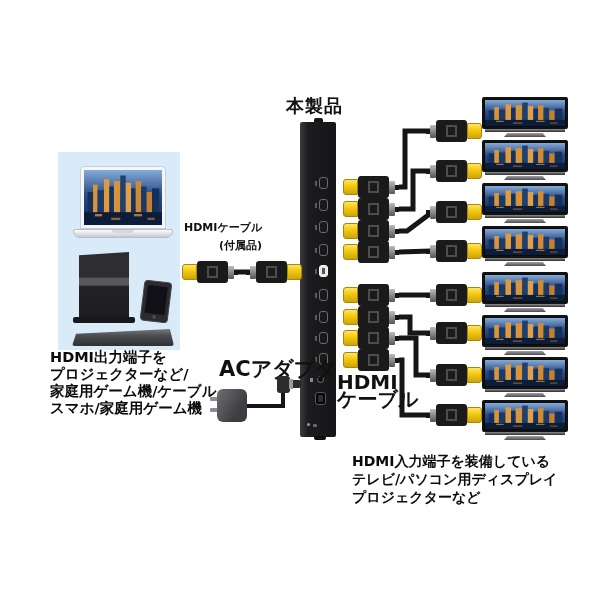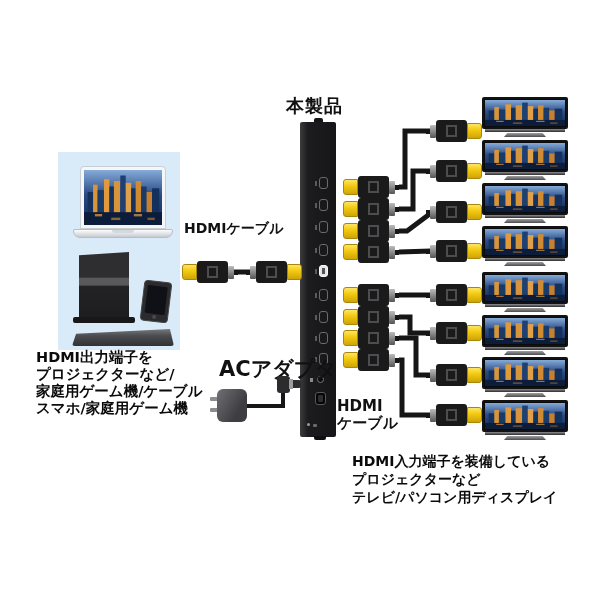--- a/index.html
+++ b/index.html
@@ -28,27 +28,27 @@
   .phone::before{content:'';position:absolute;left:3px;top:4px;right:3px;bottom:7px;background:#101017;border-radius:1px;}
   .phone::after{content:'';position:absolute;left:50%;bottom:2px;width:4px;height:4px;margin-left:-2px;background:#4a4a4e;border-radius:50%;}
   
   .soundbar{left:72px;top:329px;width:102px;height:17px;
             background:linear-gradient(180deg,#77797c 0%,#4a4c4f 40%,#2f3134 100%);
             clip-path:polygon(0 100%,4% 28%,96% 0,100% 100%);border-radius:3px;}
 
   
   .cap{position:absolute;font-weight:700;line-height:17px;font-size:14.5px;color:#0b0b0b;}
   .cap div{white-space:nowrap;}
-  #src-caption{left:36px;top:349px;}
+  #src-caption{left:50px;top:349px;}
   #dst-caption{left:352px;top:452px;font-size:14px;line-height:18px;}
 
   #product-title{left:286px;top:94px;font-size:18px;letter-spacing:1px;}
-  #included-label{left:184px;top:219px;font-size:14px;line-height:18px;text-align:right;}
+  #included-label{left:184px;top:219px;font-size:11px;line-height:18px;text-align:right;}
   #ac-label{left:219px;top:355px;font-size:21px;}
-  #outcable-label{left:337px;top:374px;font-size:15px;line-height:17px;margin-top:24px;}
+  #outcable-label{left:337px;top:374px;font-size:20px;line-height:17px;}
 
   
   .device{left:300px;top:122px;width:36px;height:315px;border-radius:2px;
           background:linear-gradient(90deg,#3c3c3e 0,#1c1c1e 22%,#161618 100%);}
   .device-bump{left:314px;top:118px;width:9px;height:5px;background:#151517;border-radius:2px 2px 0 0;}
   .device-foot{left:314px;top:436px;width:12px;height:4px;background:#0f0f11;border-radius:0 0 2px 2px;}
   .dport{position:absolute;left:319px;width:9px;height:12px;border:1px solid #6b6b6e;border-radius:3px;
          background:#19191b;box-sizing:border-box;}
   .dport::before{content:'';position:absolute;left:-5px;top:3px;width:2px;height:5px;background:#5a5a5d;}
   .dport.in{background:#e6e6e6;border-color:#fafafa;}
@@ -177,20 +177,21 @@
     </div>
   <div class="abs pwr-mark"></div>
   <div class="abs pwr-jack"></div>
   <div class="abs pwr-switch"></div>
   <div class="abs led"></div>
   <div class="abs led2"></div>
 
   
   <div class="lbl" id="included-label">
     <div>HDMIケーブル</div>
+    <div>(付属品)</div>
   </div>
 
   
   <div class="lbl" id="ac-label">ACアダプタ</div>
   <div class="abs ac-prong" style="left:210px;top:397px"></div>
   <div class="abs ac-prong" style="left:210px;top:408px"></div>
   <div class="abs ac-body"></div>
   <div class="abs dc-elbow"></div>
   <div class="abs dc-band"></div>
   <div class="abs dc-tip"></div>
@@ -418,17 +419,17 @@
             <use href="#city"></use>
           </svg>
         </div>
         <div class="m-strip"></div>
         <div class="m-stand"></div>
       </div>
     </div>
 
   <div class="cap" id="dst-caption">
     <div>HDMI入力端子を装備している</div>
+    <div>テレビ/パソコン用ディスプレイ</div>
     <div>プロジェクターなど</div>
-    <div>テレビ/パソコン用ディスプレイ</div>
   </div>
 
 </div>
 
 </body></html>

